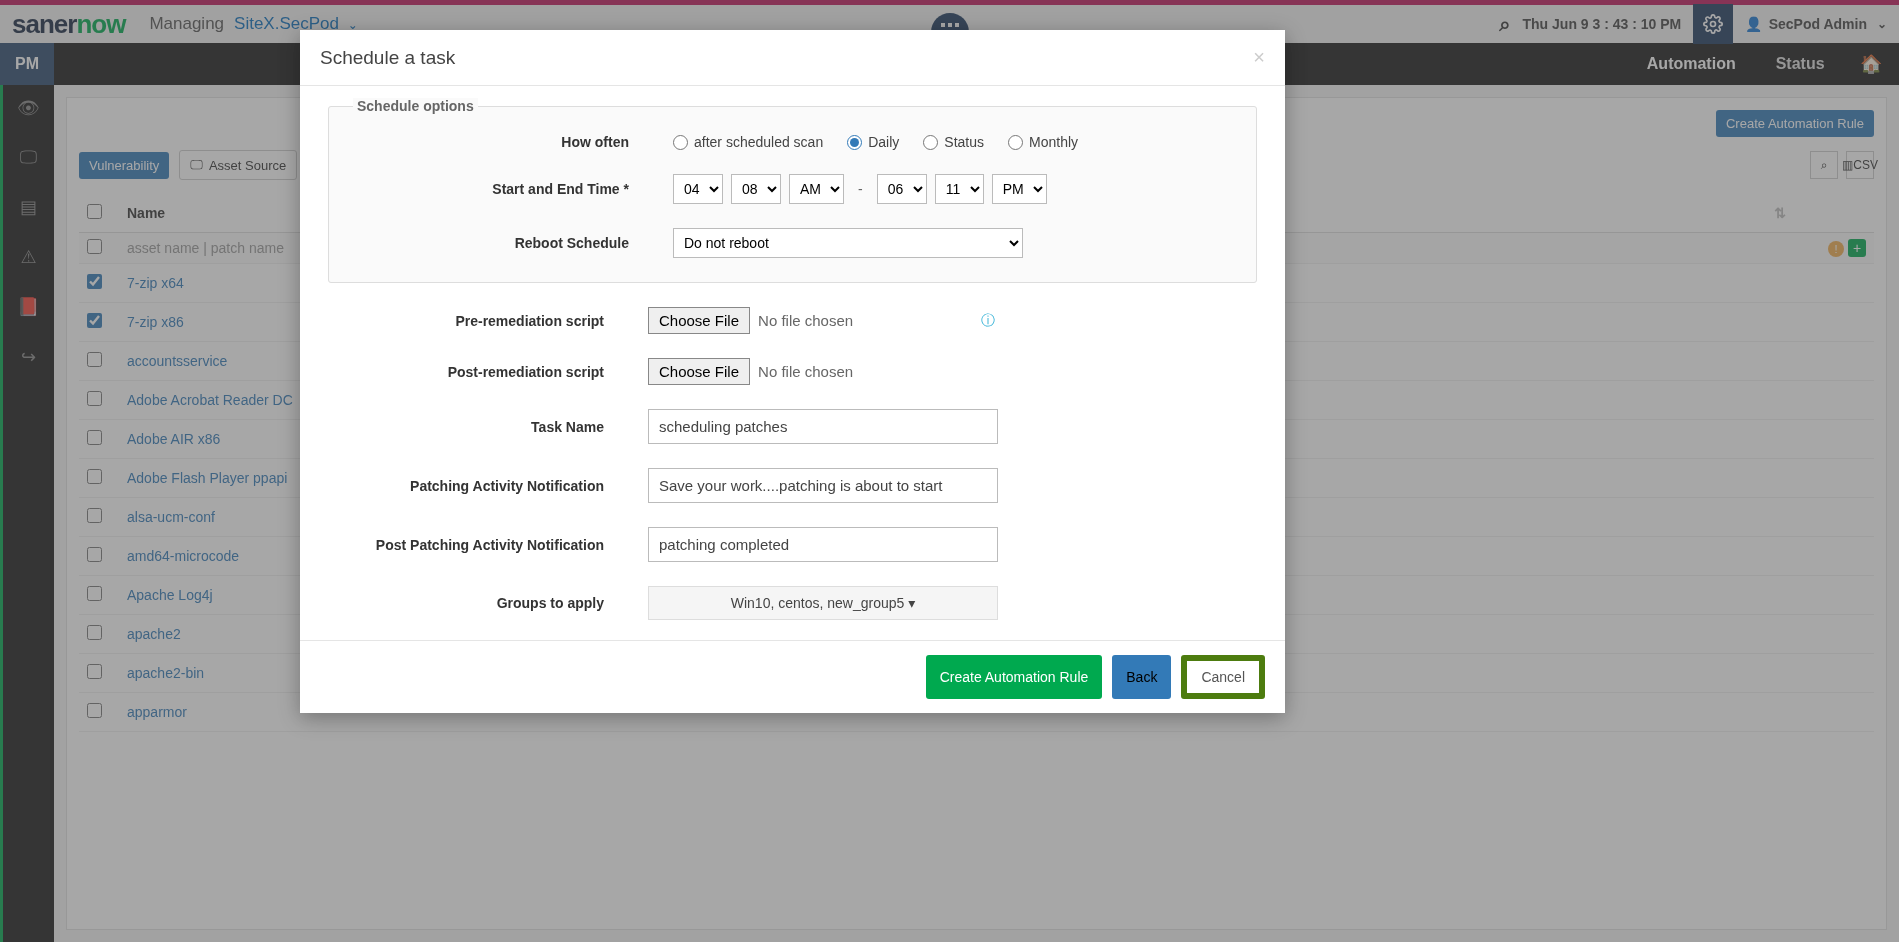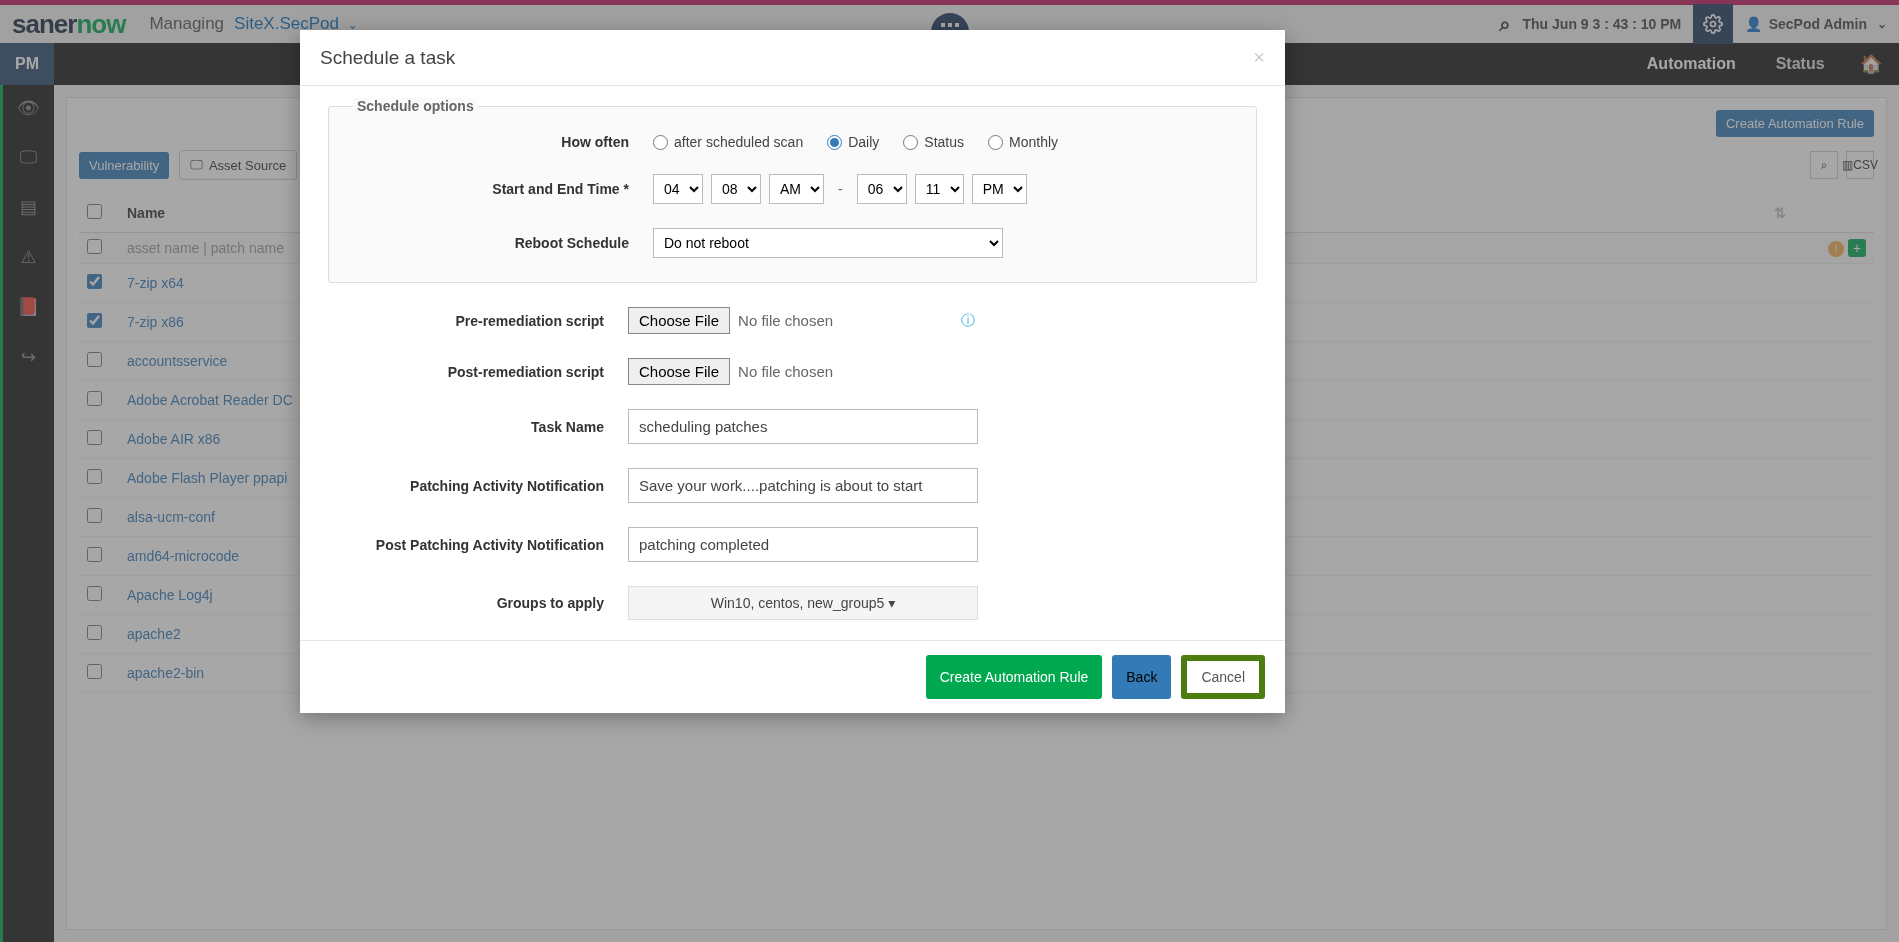--- a/index.html
+++ b/index.html
@@ -55,21 +55,21 @@
 .overlay { position: fixed; inset: 0; background: rgba(80,80,80,0.5); z-index: 100; }
 .modal { position: absolute; left: 300px; top: 30px; width: 985px; background: #fff; border-radius: 0; box-shadow: 0 5px 20px rgba(0,0,0,0.3); }
 .modal-hd { padding: 16px 20px; border-bottom: 1px solid #e5e5e5; display: flex; align-items: center; }
 .modal-title { font-size: 19px; color: #444; font-weight: 400; }
 .close-x { margin-left: auto; color: #ccc; font-size: 20px; cursor: pointer; font-weight: 300; }
 .modal-body { padding: 12px 28px 20px; max-height: 660px; overflow-y: auto; }
 fieldset { border: 1px solid #ddd; border-radius: 3px; background: #fafafa; padding: 20px 24px 24px; margin-bottom: 24px; }
 legend { color: #666; font-weight: 600; font-size: 14px; padding: 0 4px; background: #fafafa; }
 .form-row { display: flex; align-items: center; margin-bottom: 24px; }
 .lbl { width: 300px; text-align: right; padding-right: 24px; color: #333; font-weight: 600; }
-.ctrls { flex: 1; display: flex; align-items: center; gap: 8px; flex-wrap: wrap; }
+.ctrls { flex: 1; display: flex; align-items: center; gap: 8px; flex-wrap: wrap; margin-left: 20px; }
 .radio-g { display: flex; align-items: center; gap: 24px; }
 .radio-g label { display: flex; align-items: center; gap: 6px; color: #444; cursor: pointer; }
 input[type=radio] { width: 15px; height: 15px; cursor: pointer; accent-color: #337ab7; }
 select { border: 1px solid #bbb; padding: 4px 6px; font-size: 14px; height: 30px; cursor: pointer; background: #fff; }
 .dash { color: #666; padding: 0 6px; }
 .reboot-sel { width: 350px; }
 .file-btn { border: 1px solid #888; background: #efefef; padding: 4px 10px; font-size: 15px; cursor: pointer; }
 .file-txt { color: #666; font-size: 15px; }
 .info-i { color: #31b0d5; margin-left: 120px; cursor: pointer; }
 input[type=text] { width: 350px; border: 1px solid #bbb; padding: 8px 10px; font-size: 15px; color: #444; }
@@ -216,20 +216,25 @@
             <td></td>
           </tr>
           <tr>
             <td class="chk"><input type="checkbox" style=""></td>
             <td>apache2</td>
             <td></td>
           </tr>
           <tr>
             <td class="chk"><input type="checkbox" style=""></td>
             <td>apache2-bin</td>
+            <td></td>
+          </tr>
+          <tr>
+            <td class="chk"><input type="checkbox" style=""></td>
+            <td>apparmor</td>
             <td></td>
           </tr>
         </tbody>
     </table>
   </div>
 </div>
 
 <div class="overlay">
   <div class="modal">
     <div class="modal-hd">

